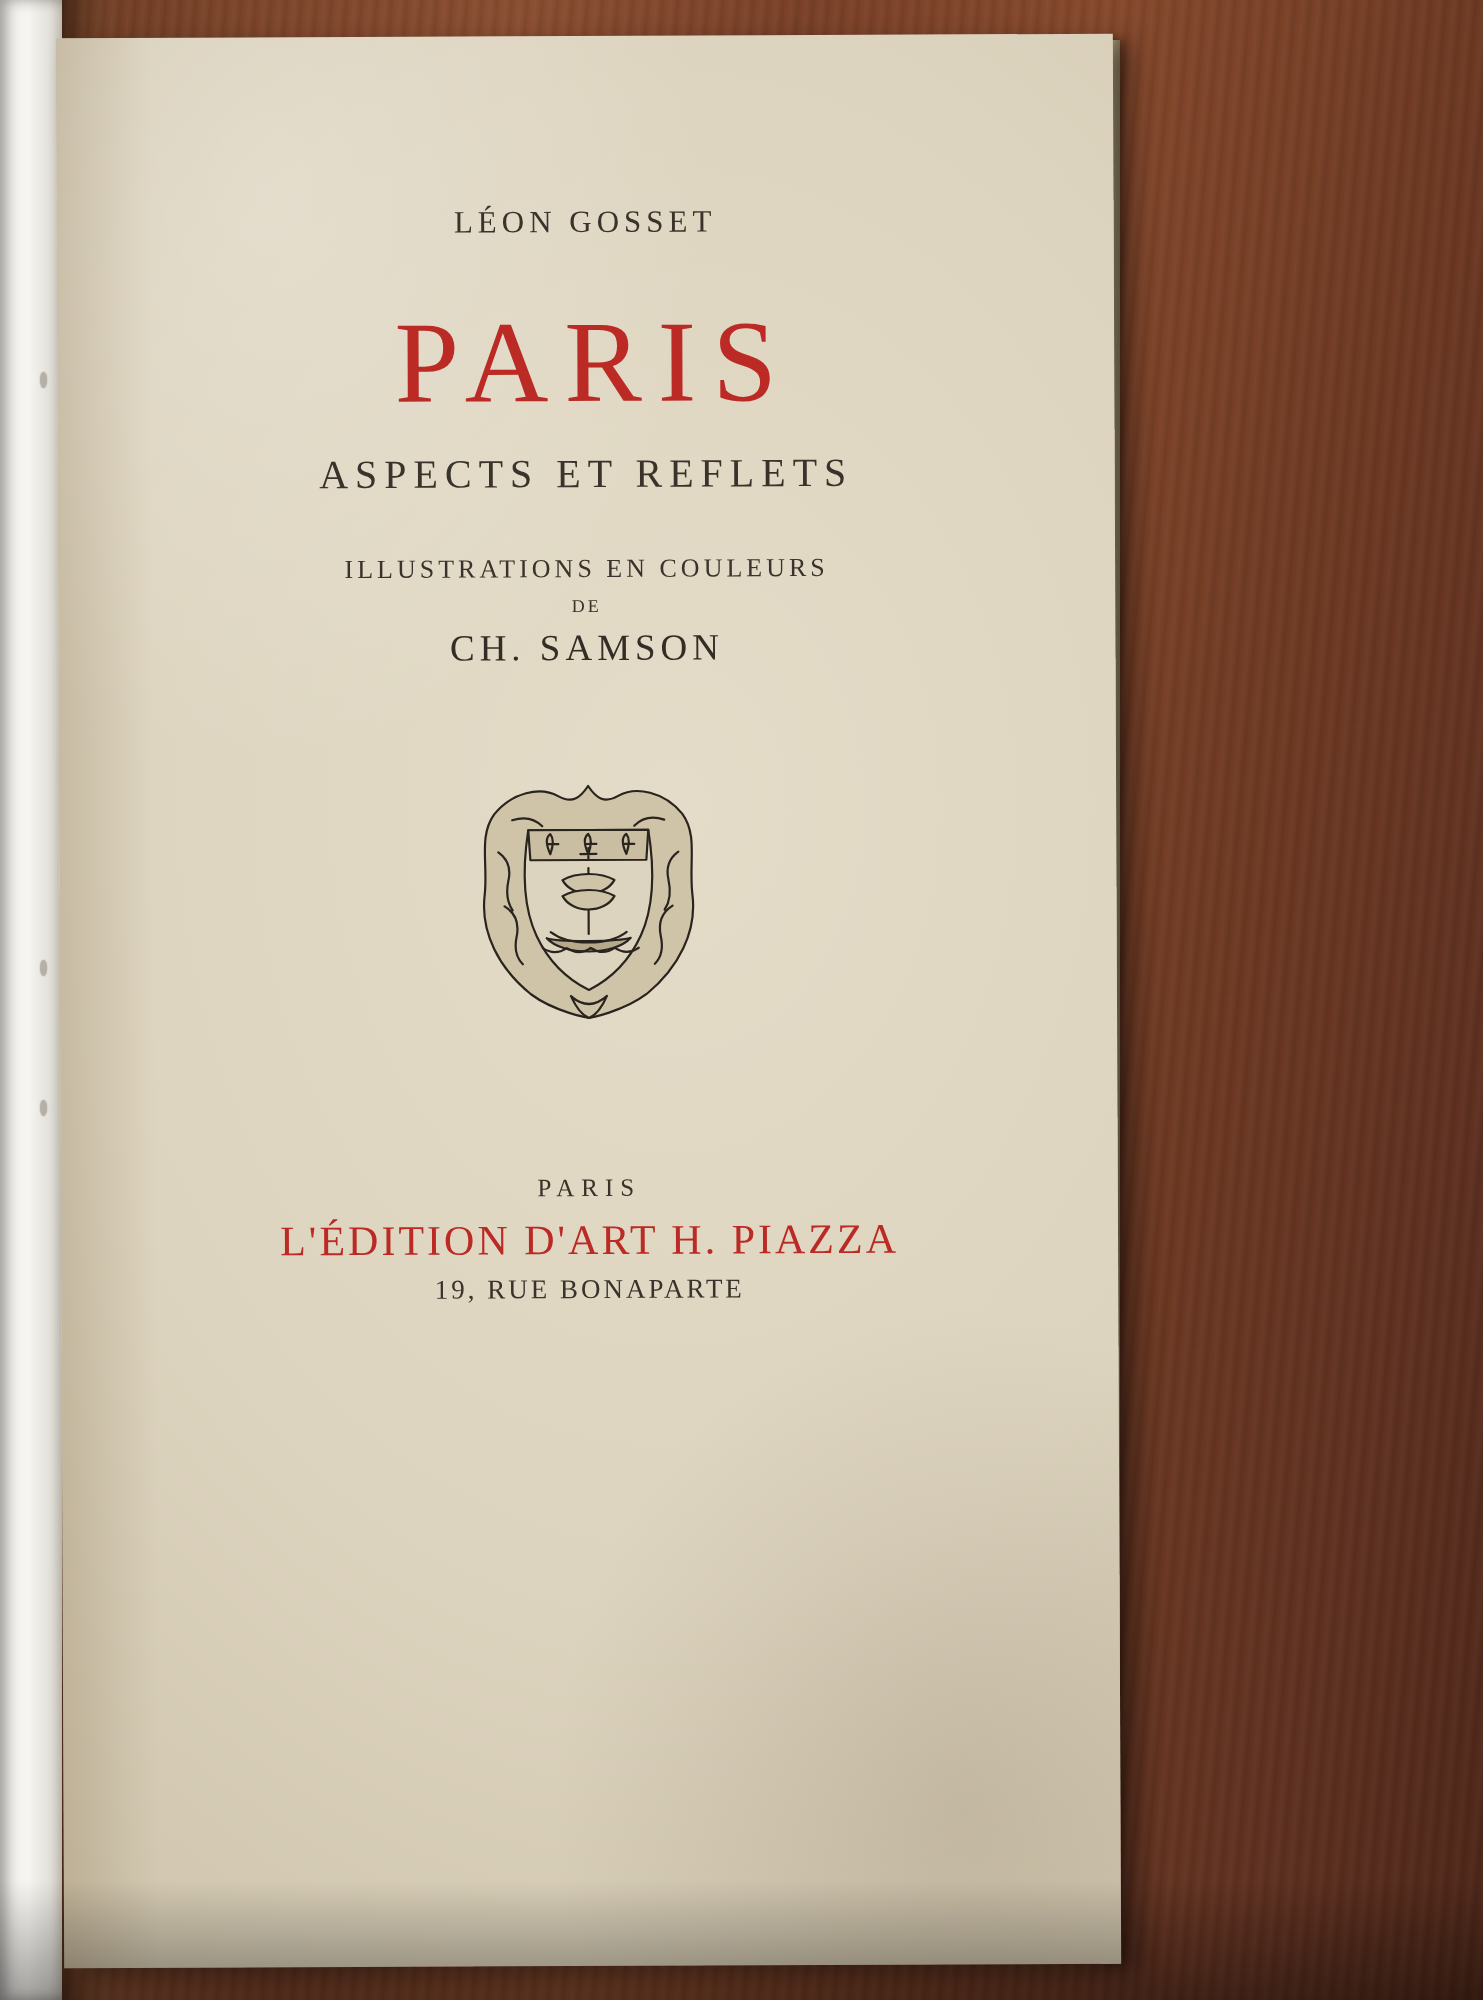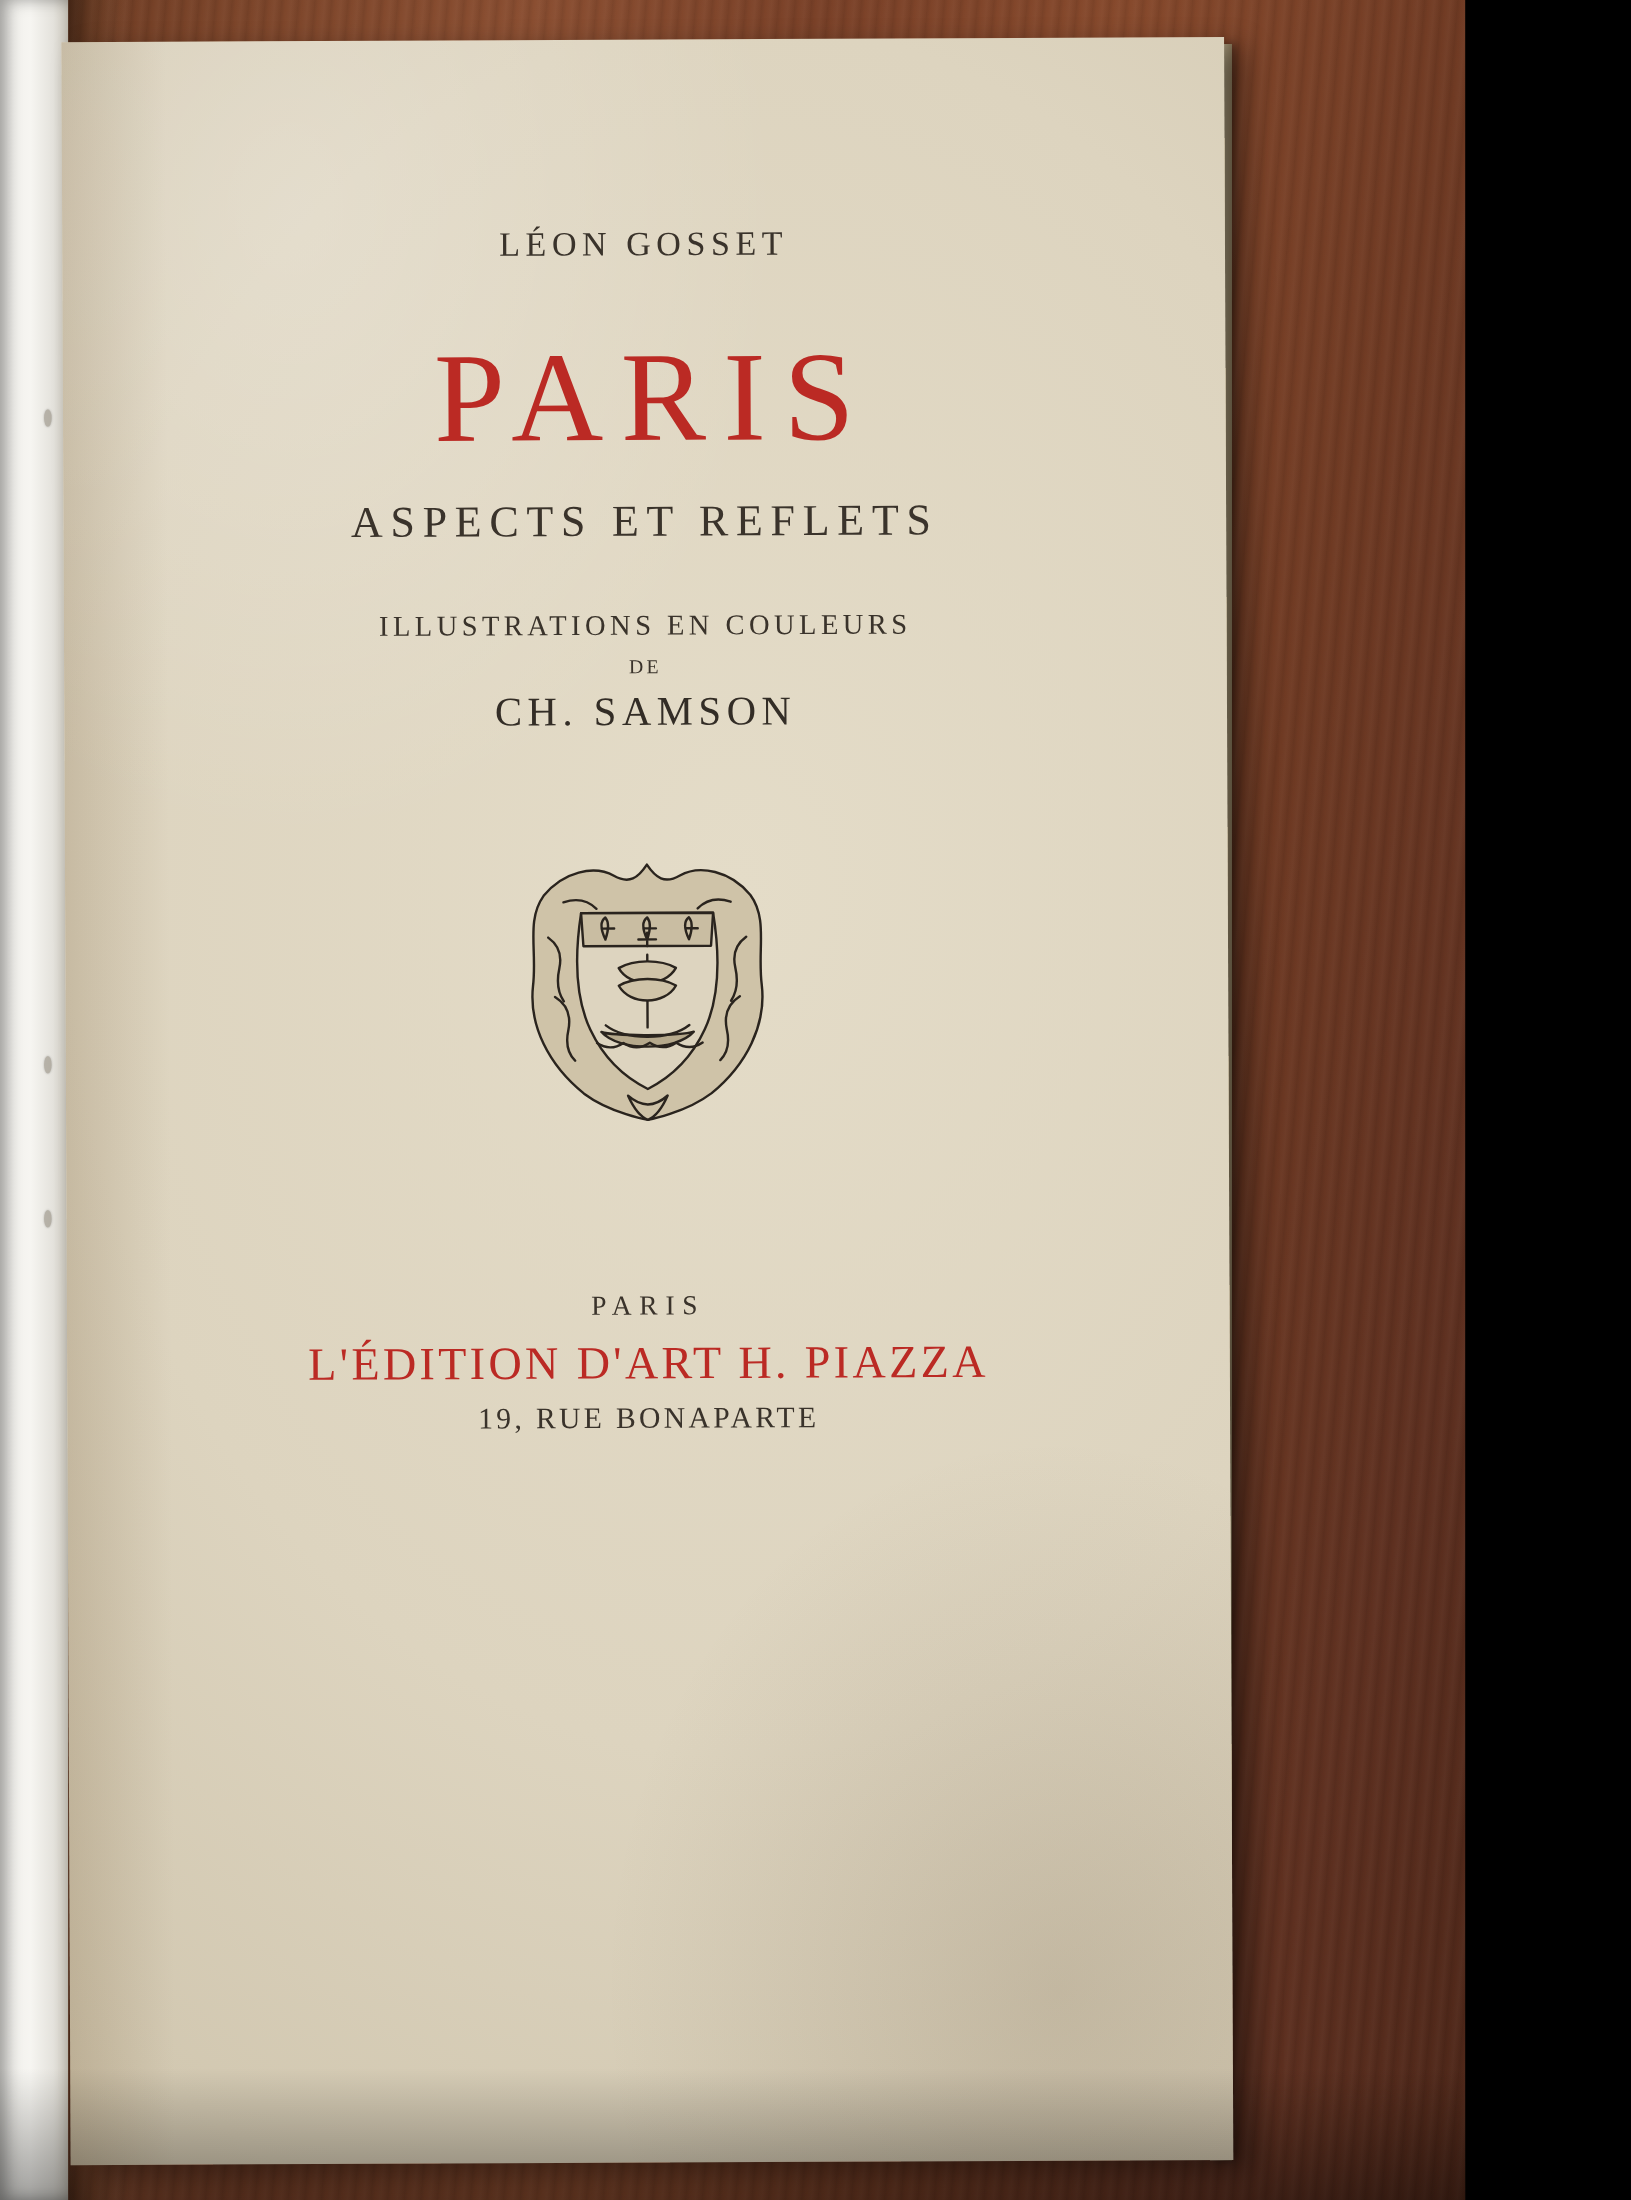--- a/index.html
+++ b/index.html
@@ -11,21 +11,21 @@
     width: 1483px;
     height: 2000px;
     overflow: hidden;
     font-family: "Liberation Serif", serif;
   }
 
   
   .photo {
     position: absolute;
     left: 0; top: 0;
-    width: 1332px;
+    width: 1483px;
     height: 2000px;
     background:
       linear-gradient(105deg, #6b3a22 0%, #7c452a 12%, #8a4e31 26%, #7a4128 40%,
                       #86492c 55%, #6f3a23 72%, #5e3020 88%, #4c2618 100%);
     overflow: hidden;
   }
   .photo::after {
     
     content: "";
     position: absolute;

